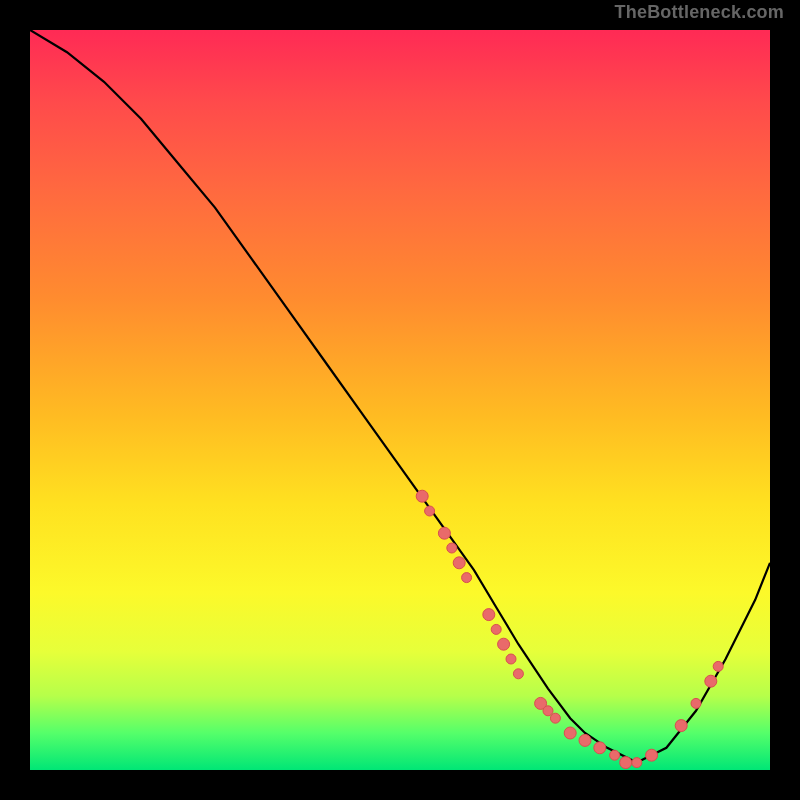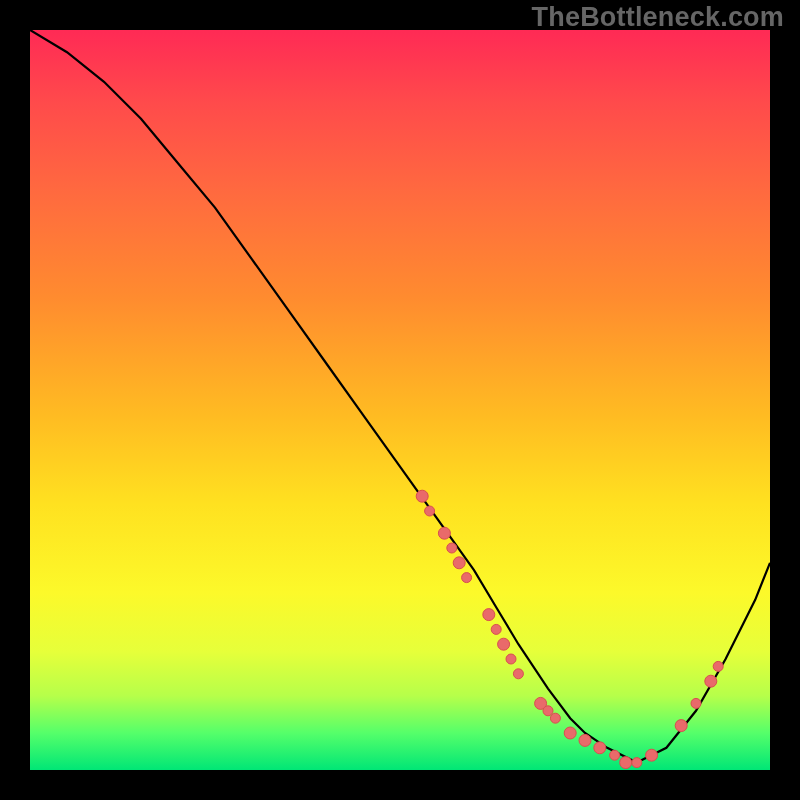--- a/index.html
+++ b/index.html
@@ -15,21 +15,21 @@
   position: relative;
   width: 800px;
   height: 800px;
   background: #000;
 }
 .watermark {
   position: absolute;
   top: 2px;
   right: 16px;
   color: #666;
-  font-size: 27px;
+  font-size: 18px;
   font-weight: 600;
   letter-spacing: 0.2px;
   z-index: 3;
   user-select: none;
 }
 .plot-outer {
   position: absolute;
   left: 30px;
   top: 30px;
   width: 740px;

